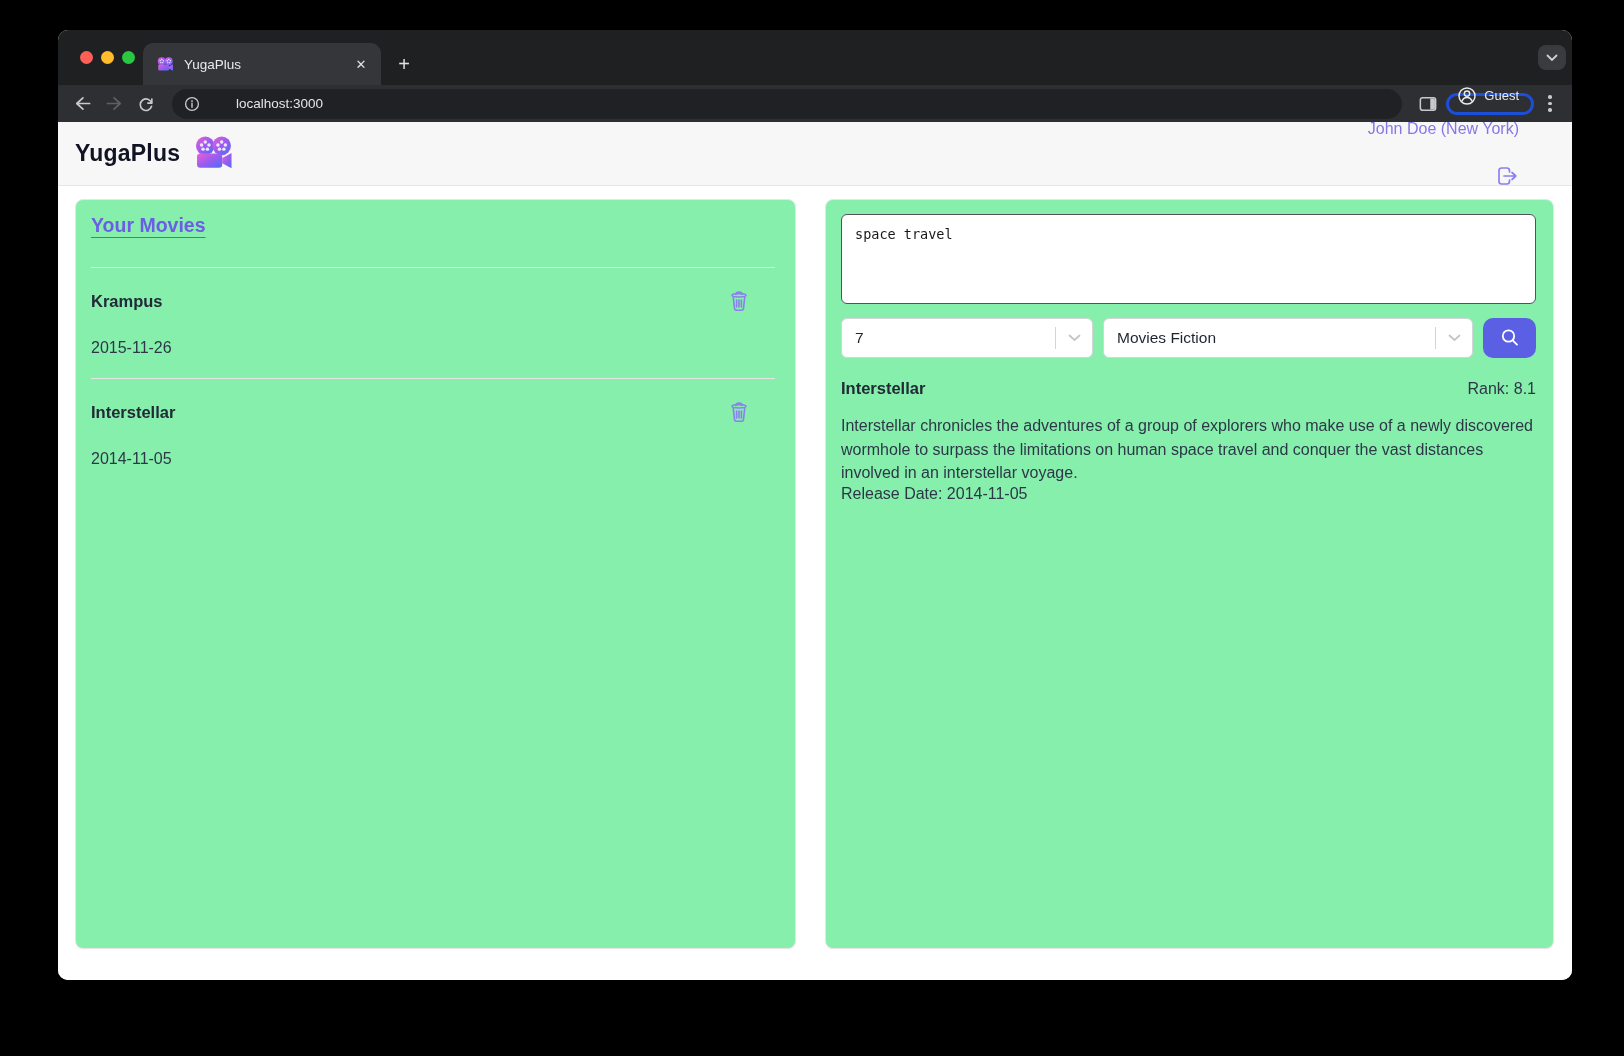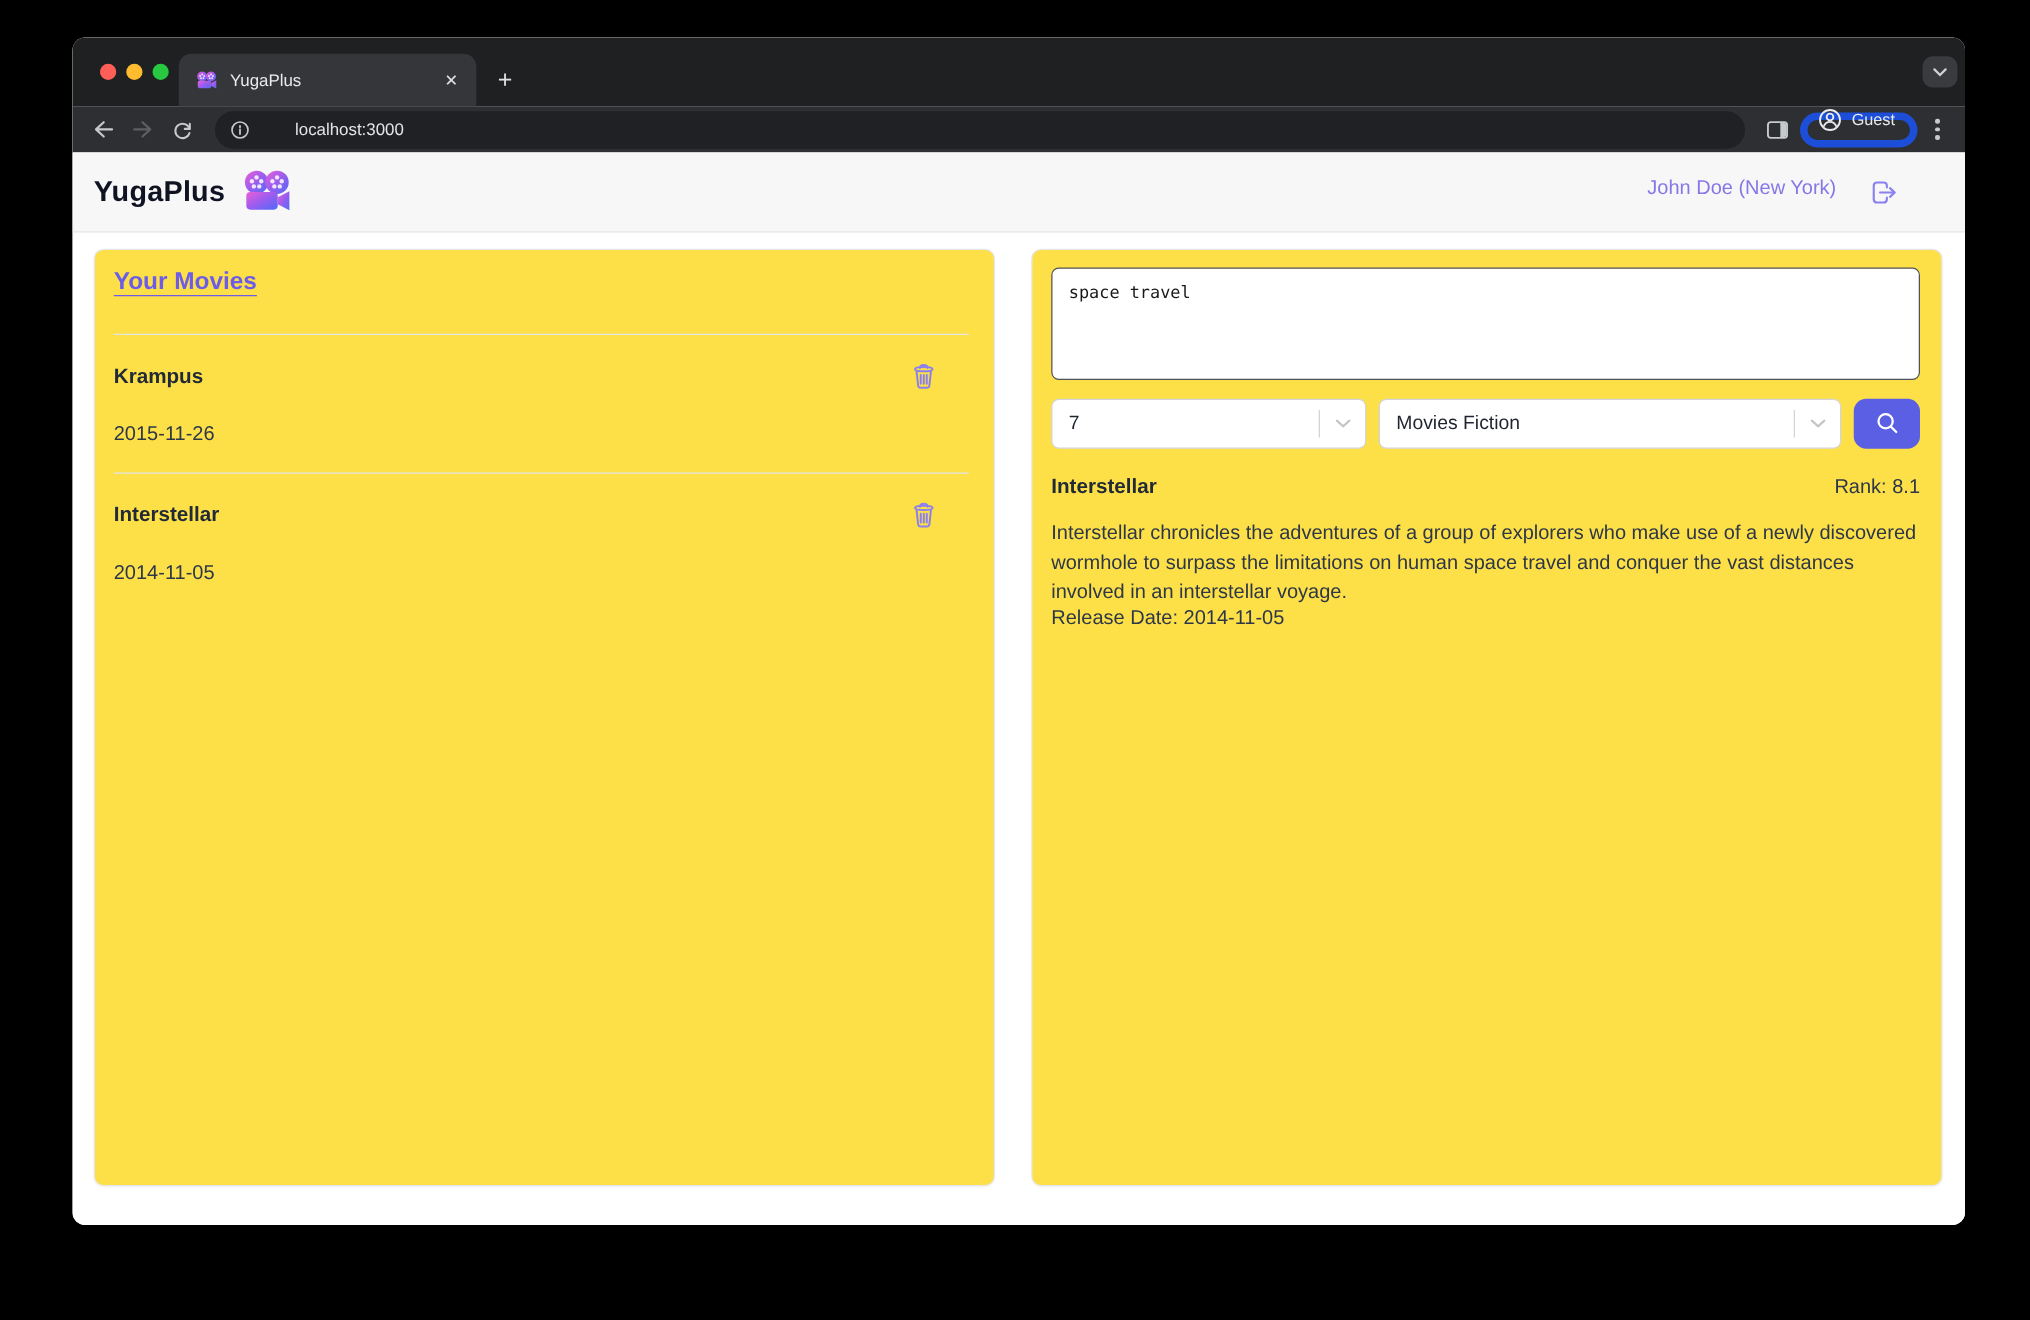--- a/index.html
+++ b/index.html
@@ -20,36 +20,36 @@
   .newtab { width:30px; height:30px; margin:0 0 6px 8px; border-radius:50%; color:#dfe1e5; font-size:20px;
             display:flex; align-items:center; justify-content:center; }
   .tabsearch { position:absolute; right:6px; top:15px; width:28px; height:25px; border-radius:8px; background:#3a3b3f;
                display:flex; align-items:center; justify-content:center; color:#cfd1d4; }
 
   .toolbar { height:37px; background:#2e2f32; display:flex; align-items:center; padding:0 10px; gap:4px; flex:none; }
   .navbtn { width:28px; height:28px; display:flex; align-items:center; justify-content:center; border-radius:50%; color:#c7cacd; }
   .navbtn.disabled { color:#5c6063; }
   .urlpill { flex:1; height:30px; margin:0 8px; background:#1f2124; border-radius:15px; display:flex; align-items:center; padding:0 12px; gap:9px; }
   .url-text { color:#e3e5e8; font-size:13.5px;padding-left:27px; }
-  .guest { height:20px; border:6px solid #1d4ed8; border-radius:14px; display:flex; align-items:center; gap:7px; padding:0 12px 16px 8px;
+  .guest { height:20px; border:3px solid #1d4ed8; border-radius:14px; display:flex; align-items:center; gap:7px; padding:0 12px 16px 8px;
            color:#e8eaed; font-size:13px; }
   .dots { width:24px; height:24px; display:flex; flex-direction:column; align-items:center; justify-content:center; gap:3px; }
   .dots i { width:3.5px; height:3.5px; border-radius:50%; background:#c7cacd; display:block; }
 
   
   .page { flex:1; background:#fff; display:flex; flex-direction:column; overflow:hidden; }
   .site-header { height:64px; background:#f7f7f8; border-bottom:1px solid #e7e7ea; display:flex; align-items:center;
                  justify-content:space-between; padding:0 53px 0 17px; flex:none; }
   .brand { display:flex; align-items:center; gap:14px; }
   .brand h1 { font-size:23px; color:#101322; letter-spacing:.2px; }
-  .user-area { display:flex; align-items:flex-start; gap:26px; }
+  .user-area { display:flex; align-items:flex-end; gap:26px;flex-direction:column; }
   .user-link { color:#8577e6; font-size:16px; text-decoration:none; }
 
   .content { flex:1; display:flex; gap:29px; padding:13px 18px 0 17px; }
-  .card { background:#fde047; border:1px solid #e6e6e9; border-radius:8px; height:750px; padding:14px 20px 6px 15px;
+  .card { background:#86efac; border:1px solid #e6e6e9; border-radius:8px; height:750px; padding:14px 20px 6px 15px;
           box-shadow:0 1px 2px rgba(0,0,0,.03); overflow:hidden; }
   .card-left { width:721px; flex:none; }
   .card-right { flex:1; padding-right:17px; }
   .card h2 a, .card h2 { color:#6c5ce7; font-size:19.5px; }
   .card h2 { margin-bottom:30px; }
   .card h2 a { text-decoration:underline; text-underline-offset:5px; }
 
   .movie-item .title-row { display:flex; align-items:center; justify-content:space-between; padding-right:26px; }
   .movie-title { font-size:16.5px; font-weight:bold; color:#212a36; }
   .movie-date { font-size:16px; color:#2d3748; margin-top:27px; }

